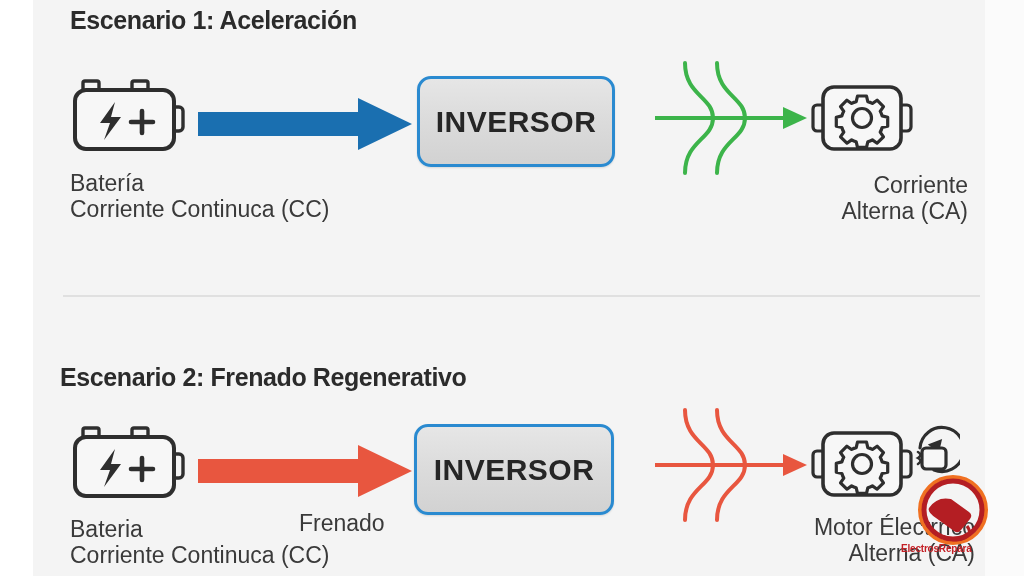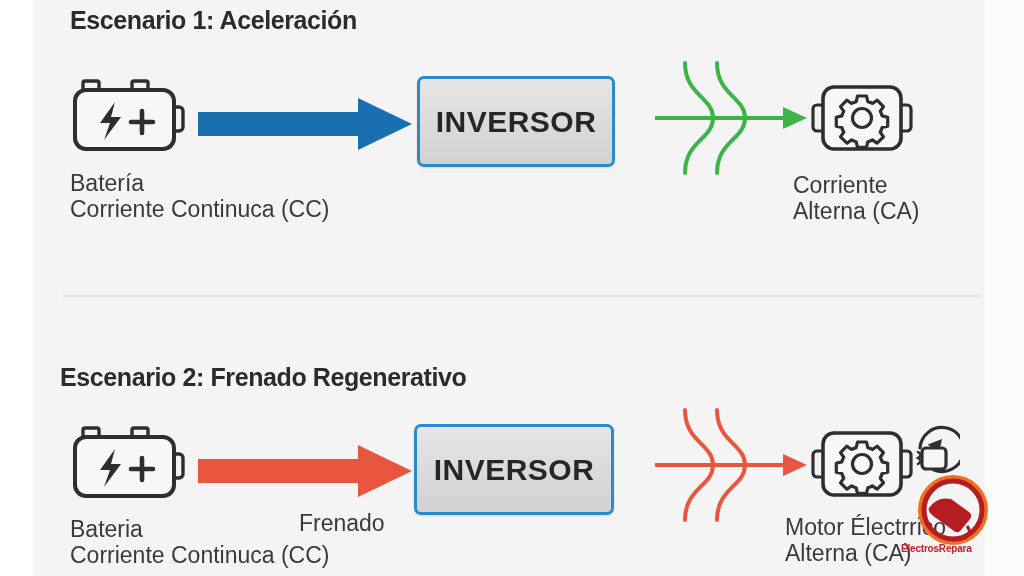--- a/index.html
+++ b/index.html
@@ -41,21 +41,21 @@
   }
 
   
   .battery{ position:absolute; }
   .battery svg{ display:block; }
 
   
   .inverter{
     position:absolute;
     border:3px solid #2a8ad0;
-    border-radius:7px;
+    border-radius:14px;
     background:linear-gradient(180deg,#e6e6e6 0%,#dcdcdc 45%,#d2d2d2 100%);
     display:flex; align-items:center; justify-content:center;
     box-shadow:0 1px 2px rgba(0,0,0,.12);
   }
   .inverter span{
     font-family:"Liberation Sans", sans-serif;
     font-weight:bold;
     font-size:30px;
     letter-spacing:0.5px;
     color:#262626;
@@ -63,21 +63,21 @@
 
   
   .lbl{
     position:absolute;
     font-family:"Liberation Sans", sans-serif;
     font-size:23px;
     line-height:26px;
     color:#3a3a3a;
     white-space:nowrap;
   }
-  .lbl.center{ text-align:left; }
+  .lbl.center{ text-align:right; }
 
   
   .watermark{
     position:absolute; left:901px; top:474px; width:104px; height:100px;
   }
   .wm-text{
     position:absolute; left:0; top:69px; width:104px;
     font-family:"Liberation Sans", sans-serif;
     font-weight:bold; font-size:10px; letter-spacing:-0.2px;
     color:#c42026;

